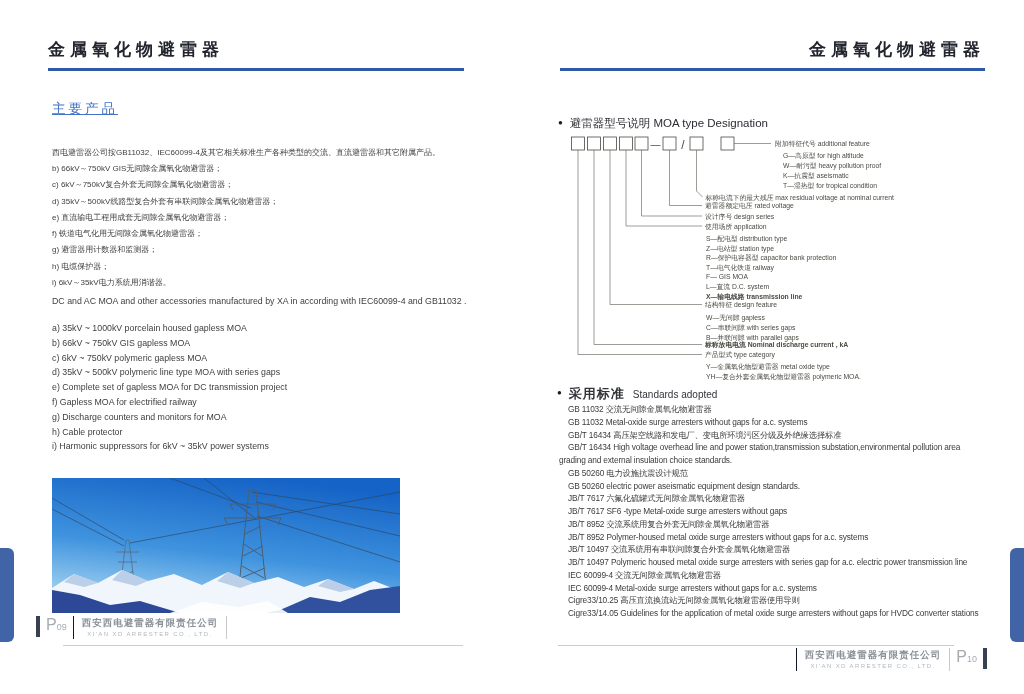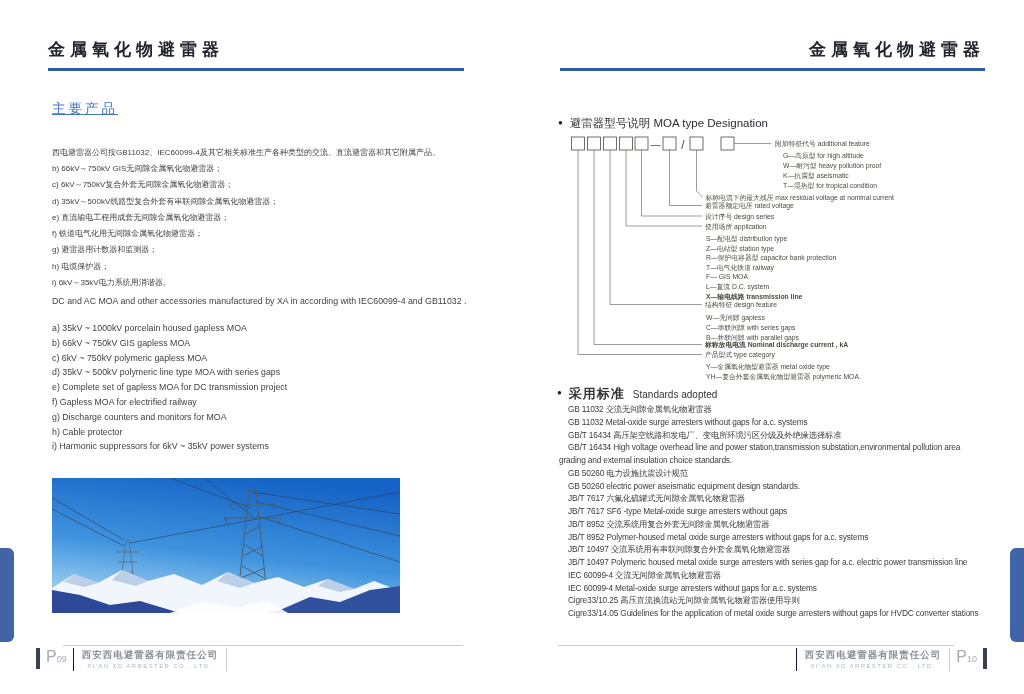--- a/index.html
+++ b/index.html
@@ -137,21 +137,21 @@
       <polygon points="176,94 202,105 188,110 165,103"></polygon>
       <polygon points="276,101 302,111 288,114 266,108"></polygon>
       <polygon points="22,96 46,105 32,109 12,104"></polygon>
     </g>
     <polygon points="0,135 0,112 28,117 58,127 88,123 118,132 128,135" fill="#2d4896"></polygon>
     <polygon points="348,135 348,108 318,112 288,124 258,119 228,132 214,135" fill="#31519e"></polygon>
     <polygon points="118,135 150,124 186,129 216,123 236,135" fill="#ffffff" opacity="0.9"></polygon>
   </svg>
 
   <div class="abs foot-rule" style="left:63px;top:645px;width:400px;"></div>
-  <div class="abs footer-row" style="left:36px;top:648px;">
+  <div class="abs footer-row" style="left:36px;top:616px;">
     <span class="pbar"></span>
     <span class="pno"><span>P</span><span class="num">09</span></span>
     <div class="company-box">
       <div class="co-zh">西安西电避雷器有限责任公司</div>
       <div class="co-en">XI'AN XD ARRESTER CO., LTD.</div>
     </div>
   </div>
 
   <div class="abs page-title" style="right:39px;top:38px;">金属氧化物避雷器</div>
   <div class="abs title-rule" style="left:560px;top:68px;width:425px;"></div>

